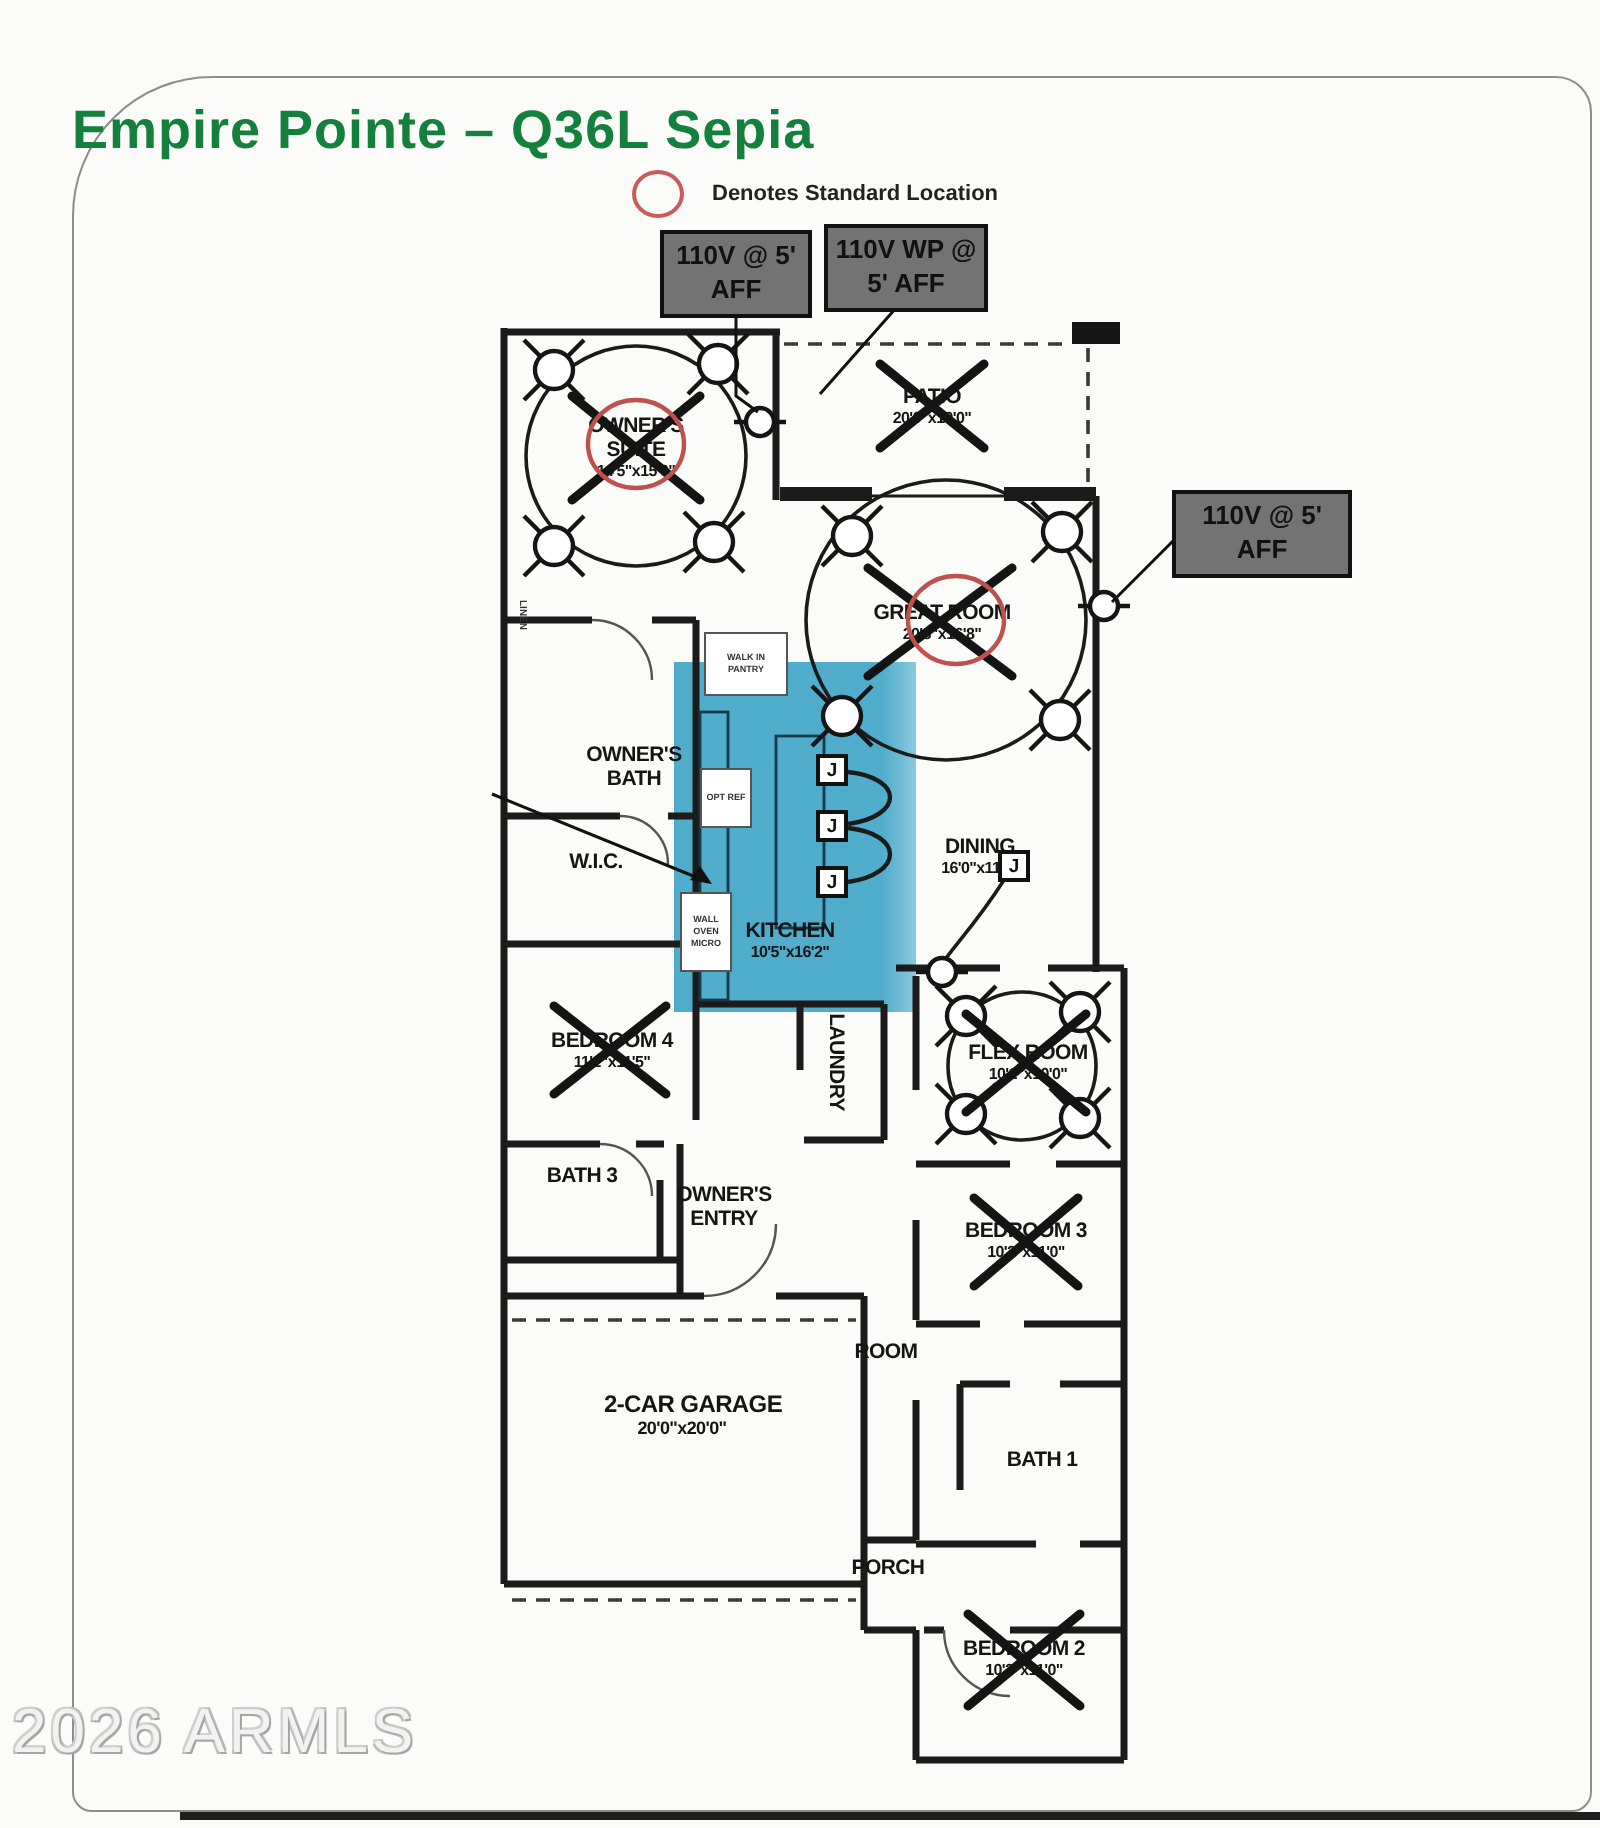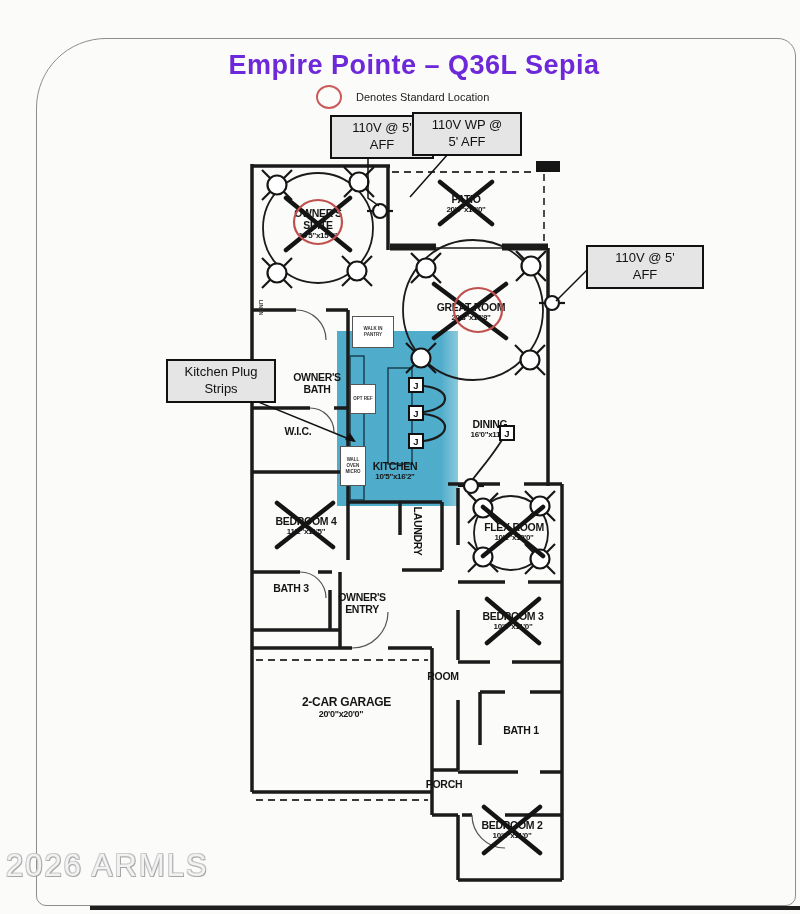--- a/index.html
+++ b/index.html
@@ -3,25 +3,25 @@
 <meta charset="utf-8">
 <style>
   html,body{margin:0;padding:0;}
   #page{position:relative;width:800px;height:914px;background:#fbfbfa;overflow:hidden;
         font-family:"Liberation Sans",sans-serif;}
   
   #scan-border{position:absolute;left:36px;top:38px;width:758px;height:866px;
         border:1.5px solid #8d8d8d;border-radius:70px 18px 10px 10px;z-index:0;}
   #scan-bottom-line{position:absolute;left:90px;top:906px;width:710px;height:4px;background:#1f1f1f;z-index:1;}
   
-  #title{position:absolute;left:36px;top:50px;width:756px;text-align:center;
-        font-size:27px;font-weight:bold;color:#6d28d9;letter-spacing:.5px;z-index:8;}
+  #title{position:absolute;left:36px;top:50px;width:756px;text-align:left;
+        font-size:27px;font-weight:bold;color:#15803d;letter-spacing:.5px;z-index:8;}
   #legend{position:absolute;left:316px;top:85px;display:flex;align-items:center;z-index:8;}
   #legend .circ{width:22px;height:20px;border:2px solid #cb5a5a;border-radius:50%;background:transparent;}
-  #legend .txt{margin-left:14px;font-size:11px;font-weight:normal;color:#222;}
+  #legend .txt{margin-left:14px;font-size:11px;font-weight:bold;color:#222;}
   
   #kitchen-highlight{position:absolute;left:337px;top:331px;width:121px;height:175px;
         background:linear-gradient(90deg,#38a2c4 86%,#7cc3d9 100%);opacity:.88;z-index:2;}
   svg.layer{position:absolute;left:0;top:0;z-index:3;}
   svg.layer.marks{z-index:6;}
   
   .room-label{position:absolute;transform:translate(-50%,-50%);text-align:center;color:#151515;
         font-weight:bold;line-height:1.12;z-index:5;white-space:nowrap;}
   .room-name{display:block;font-size:10.5px;letter-spacing:-.3px;}
   .room-dims{display:block;font-size:8px;letter-spacing:-.3px;}
@@ -40,22 +40,22 @@
   #r-owners-entry{left:362px;top:604px;}
   #r-bedroom3{left:513px;top:621px;}
   #r-foyer{left:443px;top:677px;}
   #r-garage{left:341px;top:708px;}
   #r-garage .room-name{font-size:12px;margin-left:11px;}
   #r-garage .room-dims{font-size:9px;}
   #r-bath2{left:521px;top:731px;}
   #r-porch{left:444px;top:785px;}
   #r-bedroom2{left:512px;top:830px;}
   
-  .callout{position:absolute;border:2px solid #111;background:#e5e5e5;text-align:center;
-        font-size:13px;font-weight:normal;color:#111;line-height:1.3;padding:3px 14px;z-index:7;}
+  .callout{position:absolute;border:2px solid #111;background:#737373;text-align:center;
+        font-size:13px;font-weight:bold;color:#111;line-height:1.3;padding:3px 0;z-index:7;}
   #co-110-left{left:330px;top:115px;width:72px;}
   #co-110-wp{left:412px;top:112px;width:78px;}
   #co-110-right{left:586px;top:245px;width:86px;}
   #co-strips{left:166px;top:359px;width:78px;}
   
   .jbox{position:absolute;width:16px;height:16px;box-sizing:border-box;border:2px solid #111;
         background:#fff;display:flex;align-items:center;justify-content:center;
         font-size:9.5px;font-weight:bold;color:#111;z-index:5;}
   #j-k1{left:408px;top:377px;} #j-k2{left:408px;top:405px;} #j-k3{left:408px;top:433px;}
   #j-dining{left:499px;top:425px;}
@@ -244,17 +244,16 @@
   <div id="t-linen">LINEN</div>
 
   <div class="jbox" id="j-k1">J</div>
   <div class="jbox" id="j-k2">J</div>
   <div class="jbox" id="j-k3">J</div>
   <div class="jbox" id="j-dining">J</div>
 
   <div class="callout" id="co-110-left">110V @ 5' AFF</div>
   <div class="callout" id="co-110-wp">110V WP @ 5' AFF</div>
   <div class="callout" id="co-110-right">110V @ 5' AFF</div>
-  <div class="callout" id="co-strips">Kitchen Plug Strips</div>
 
   <div id="watermark">2026 ARMLS</div>
 
 </div>
 
 </body></html>

